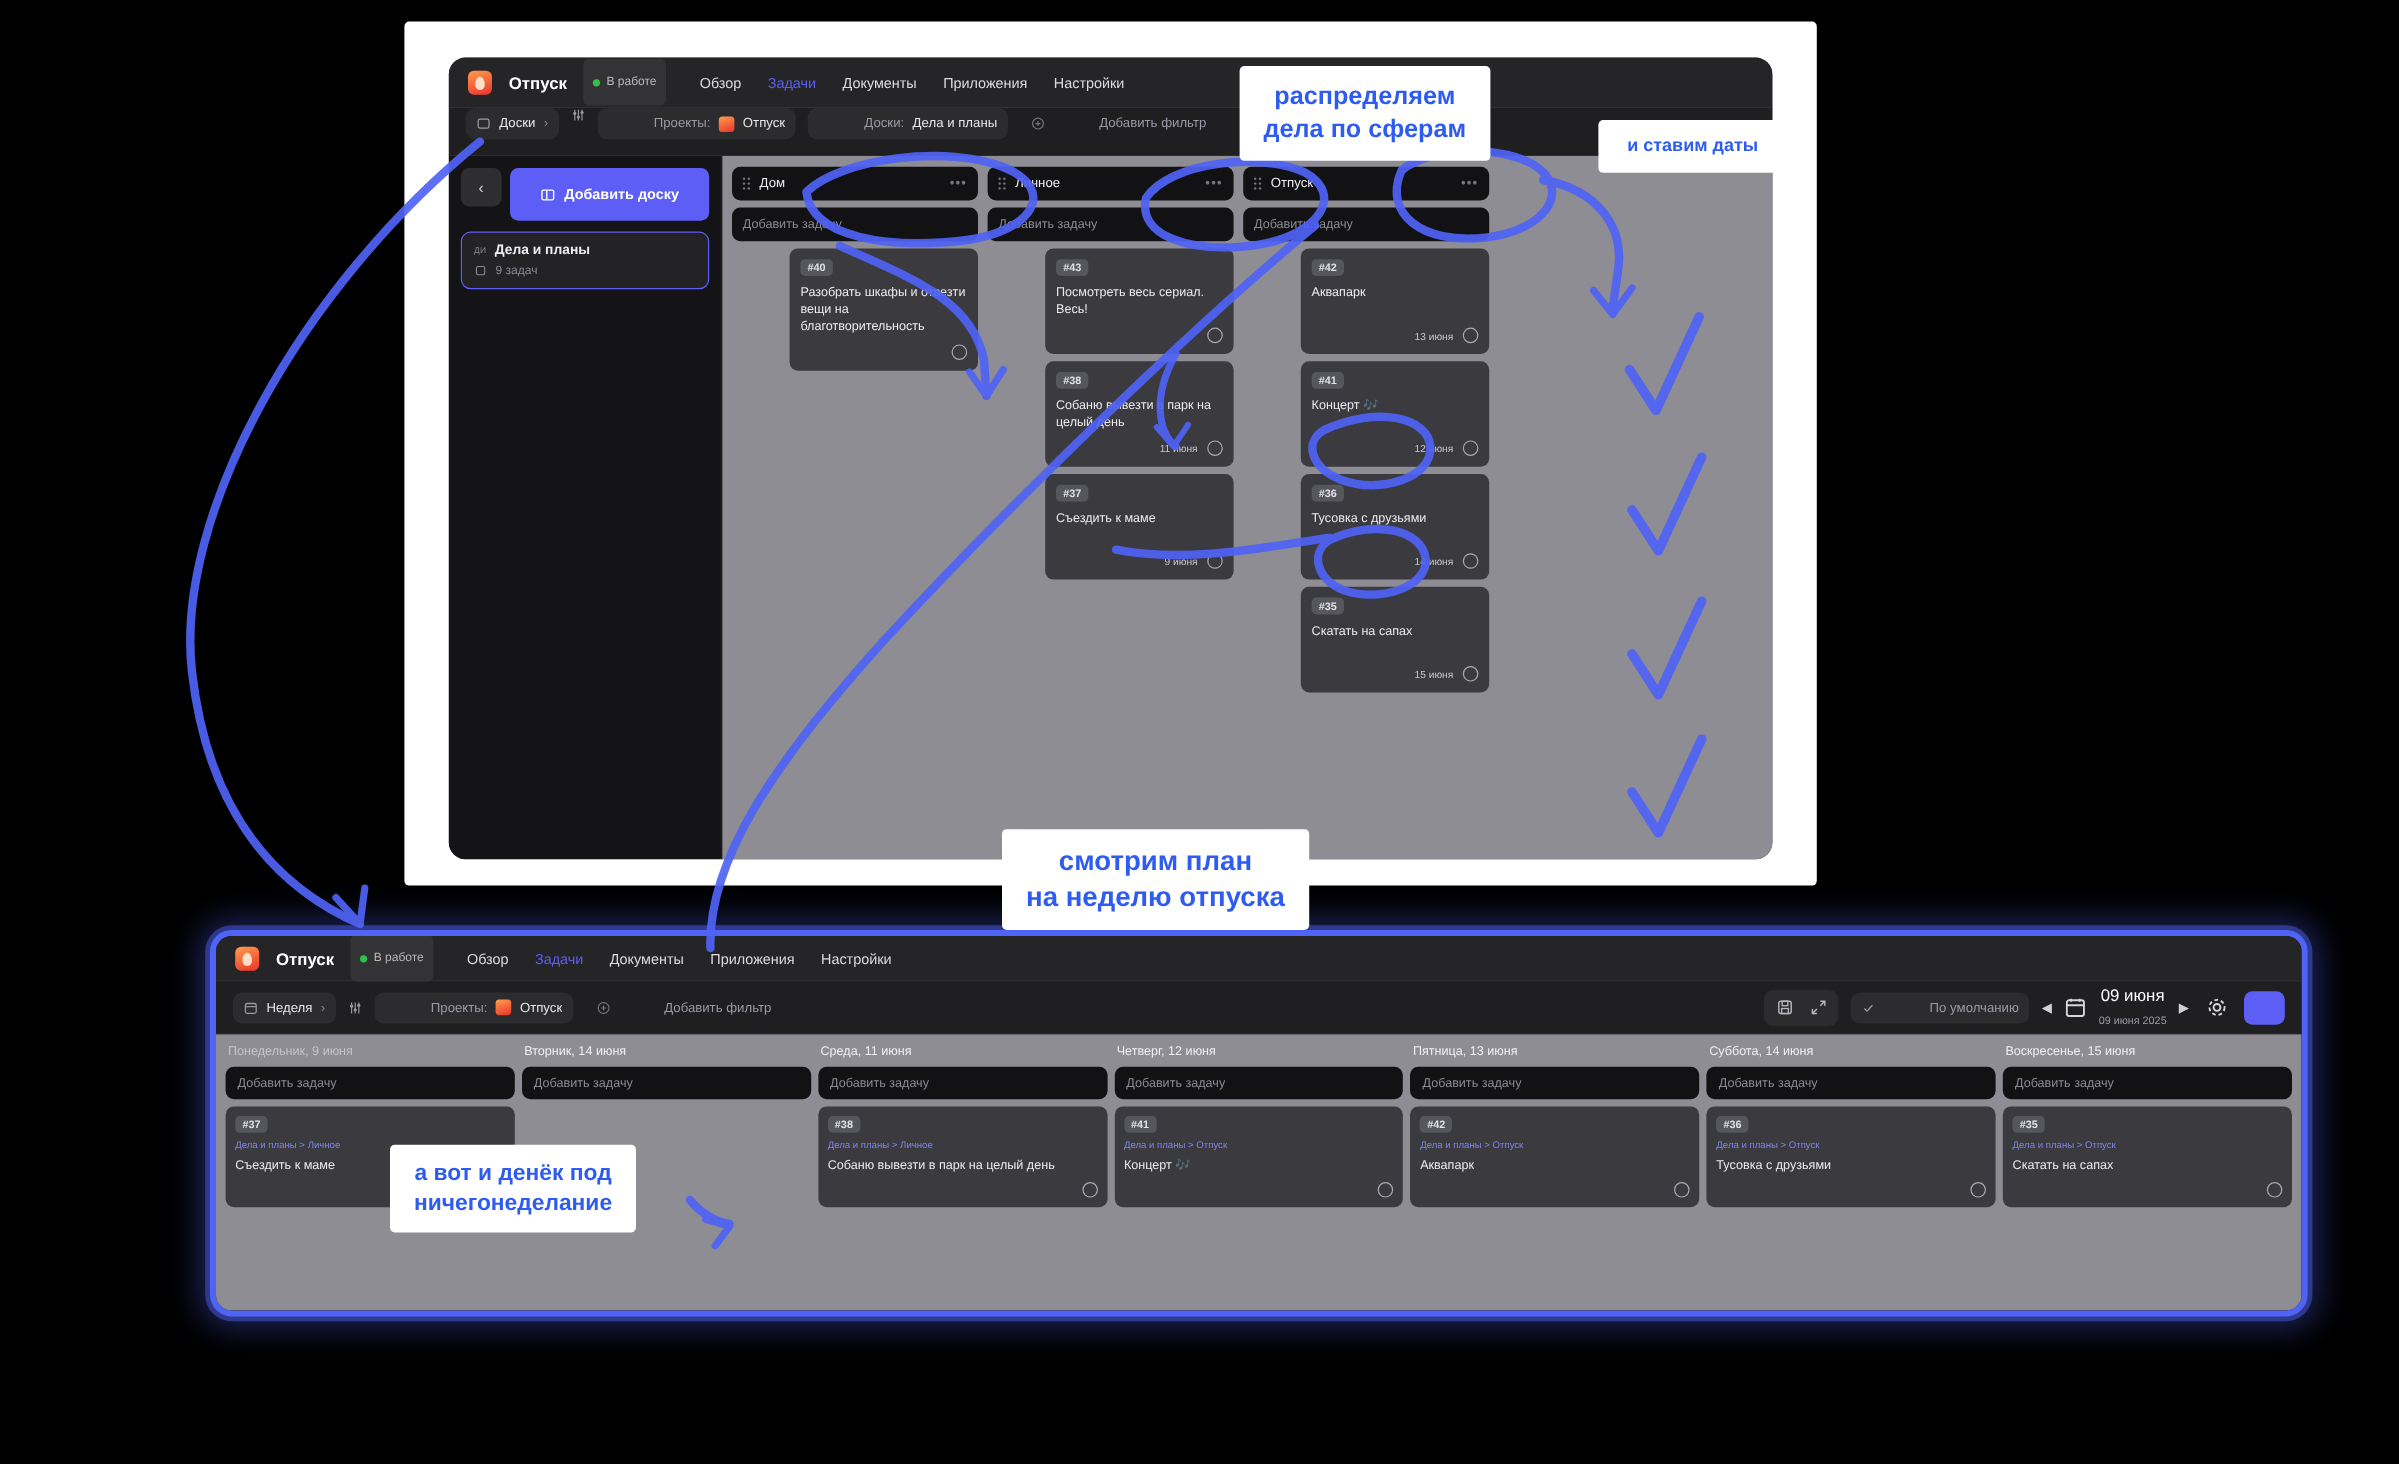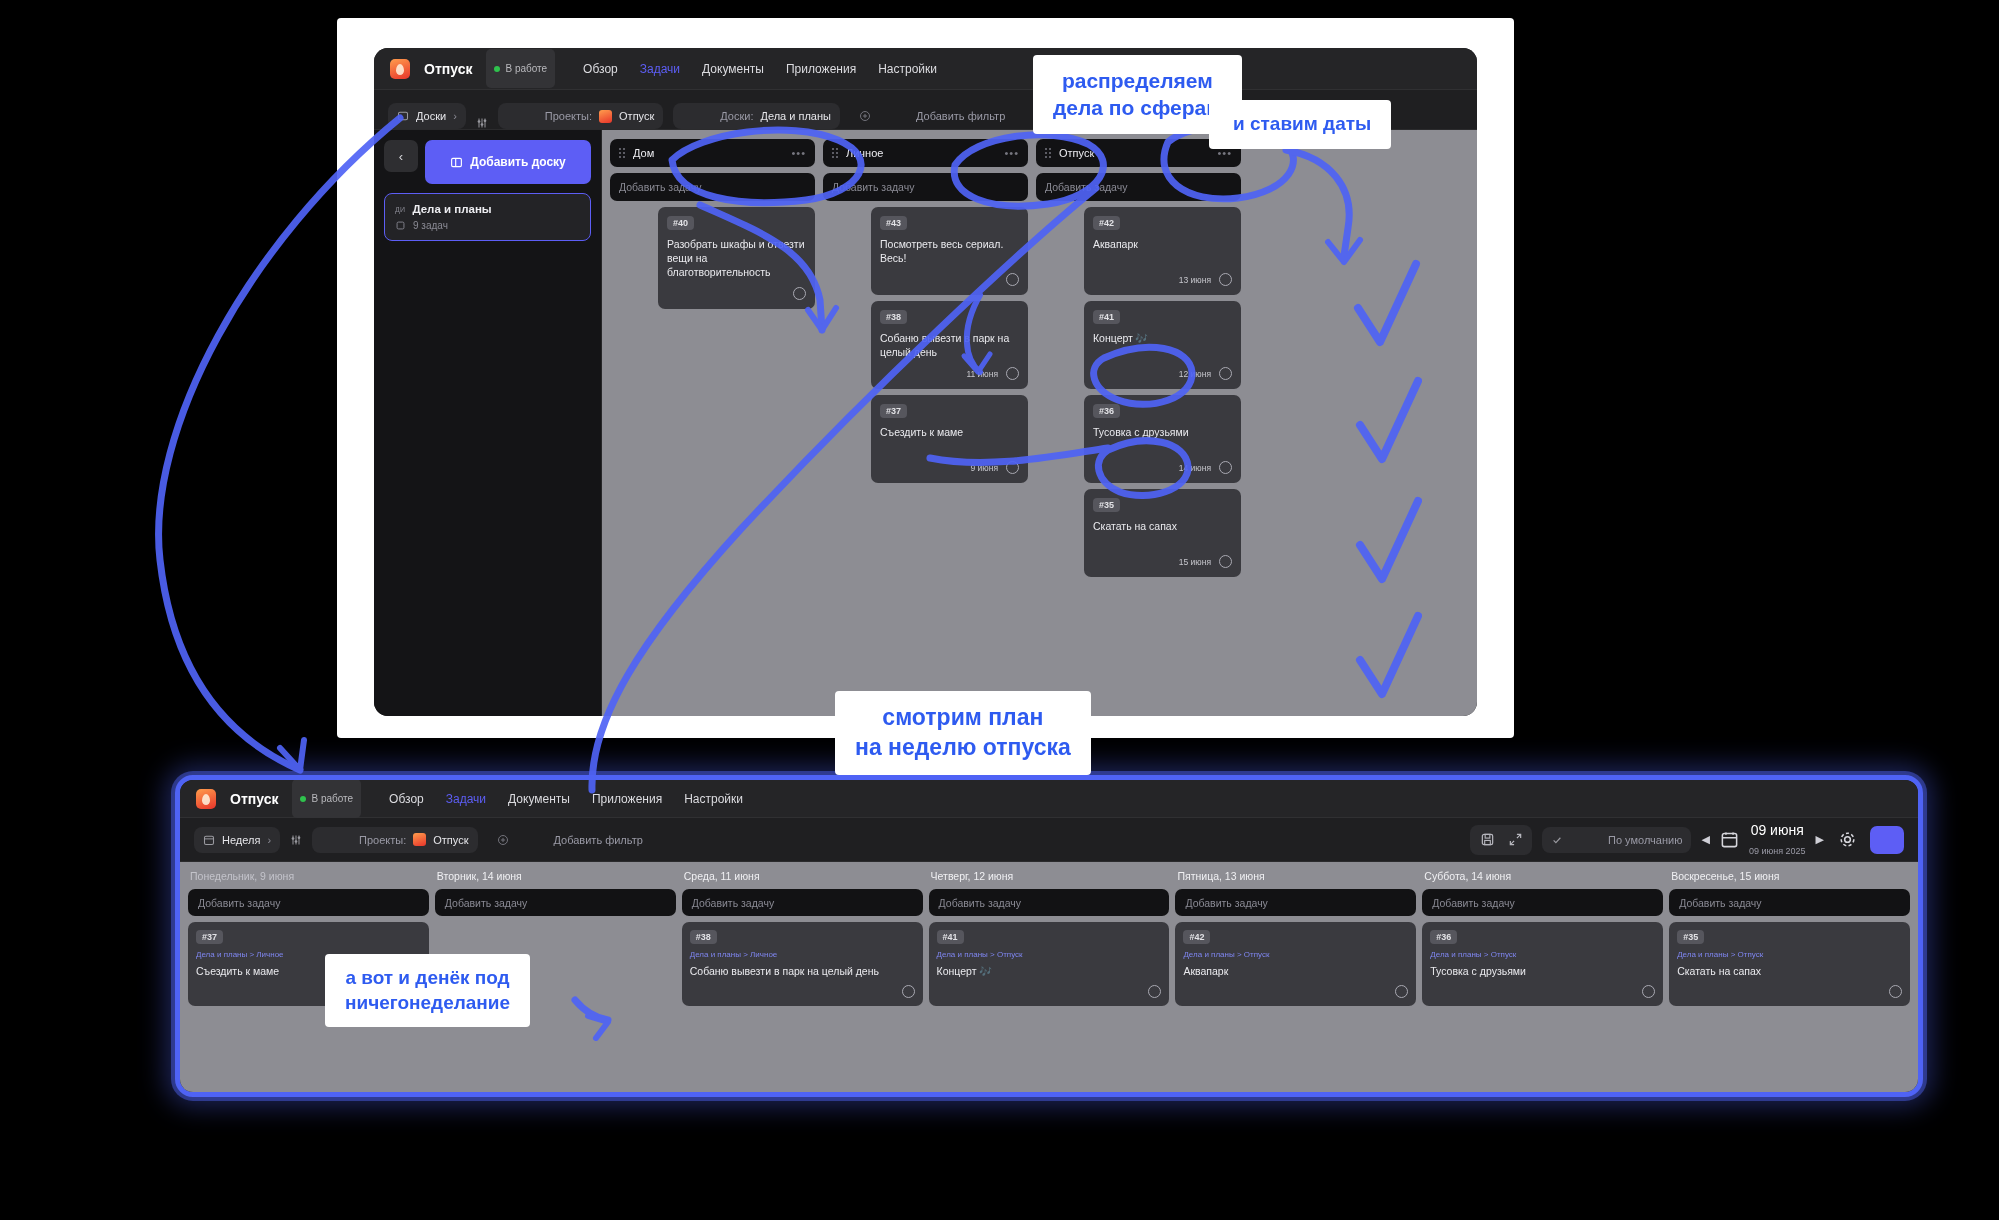--- a/index.html
+++ b/index.html
@@ -46,21 +46,21 @@
     display:flex; align-items:center; gap:5px;
     background:#333336; border-radius:5px;
     padding:14px 8px; font-size:10px; color:#b9b9bd;
   }
   .dot-green { width:6px; height:6px; border-radius:50%; background:#2fc24d; }
   .nav-links { display:flex; gap:22px; margin-left:14px; }
   .nav-link { font-size:12px; color:#dcdce0; }
   .nav-link.active { color:#5d5ef5; }
 
   .toolbar {
-    height:40px; display:flex; align-items:flex-end;
+    height:40px; display:flex; align-items:flex-start;
     gap:10px; padding:0 14px; background:#1f1f21;
     border-bottom:1px solid #2b2b2d;
   }
   .tb-chip {
     display:flex; align-items:center; gap:7px;
     background:#2c2c2f; border-radius:8px;
     height:26px; padding:0 9px; font-size:11px; color:#e6e6ea;
   }
   .tb-chip.ghost { background:transparent; }
   .tb-label { color:#9a9aa6;padding-left:38px; }
@@ -182,21 +182,21 @@
   .crumb { font-size:8px; color:#7f86f0; }
   .day-text { font-size:10.5px; color:#eaeaee; line-height:1.3; }
 
   
   .anno {
     position:absolute; background:#ffffff; border-radius:4px;
     padding:12px 20px; color:#2e5bf0; font-weight:700;
     text-align:center; line-height:1.3; z-index:40;
   }
   .anno-1 { left:1033px; top:55px; font-size:21px; }
-  .anno-2 { left:1209px; top:100px; font-size:19px;padding-left:24px; }
+  .anno-2 { left:1332px; top:100px; font-size:15px;padding-left:24px; }
   .anno-3 { left:835px; top:691px; font-size:23px; }
   .anno-4 { left:325px; top:954px; font-size:19px; }
   .ink { position:absolute; left:0; top:0; width:1999px; height:1220px; pointer-events:none; z-index:30; }
 </style>
 </head>
 <body>
 
 <div class="stage">
 
   <div class="top-window">

